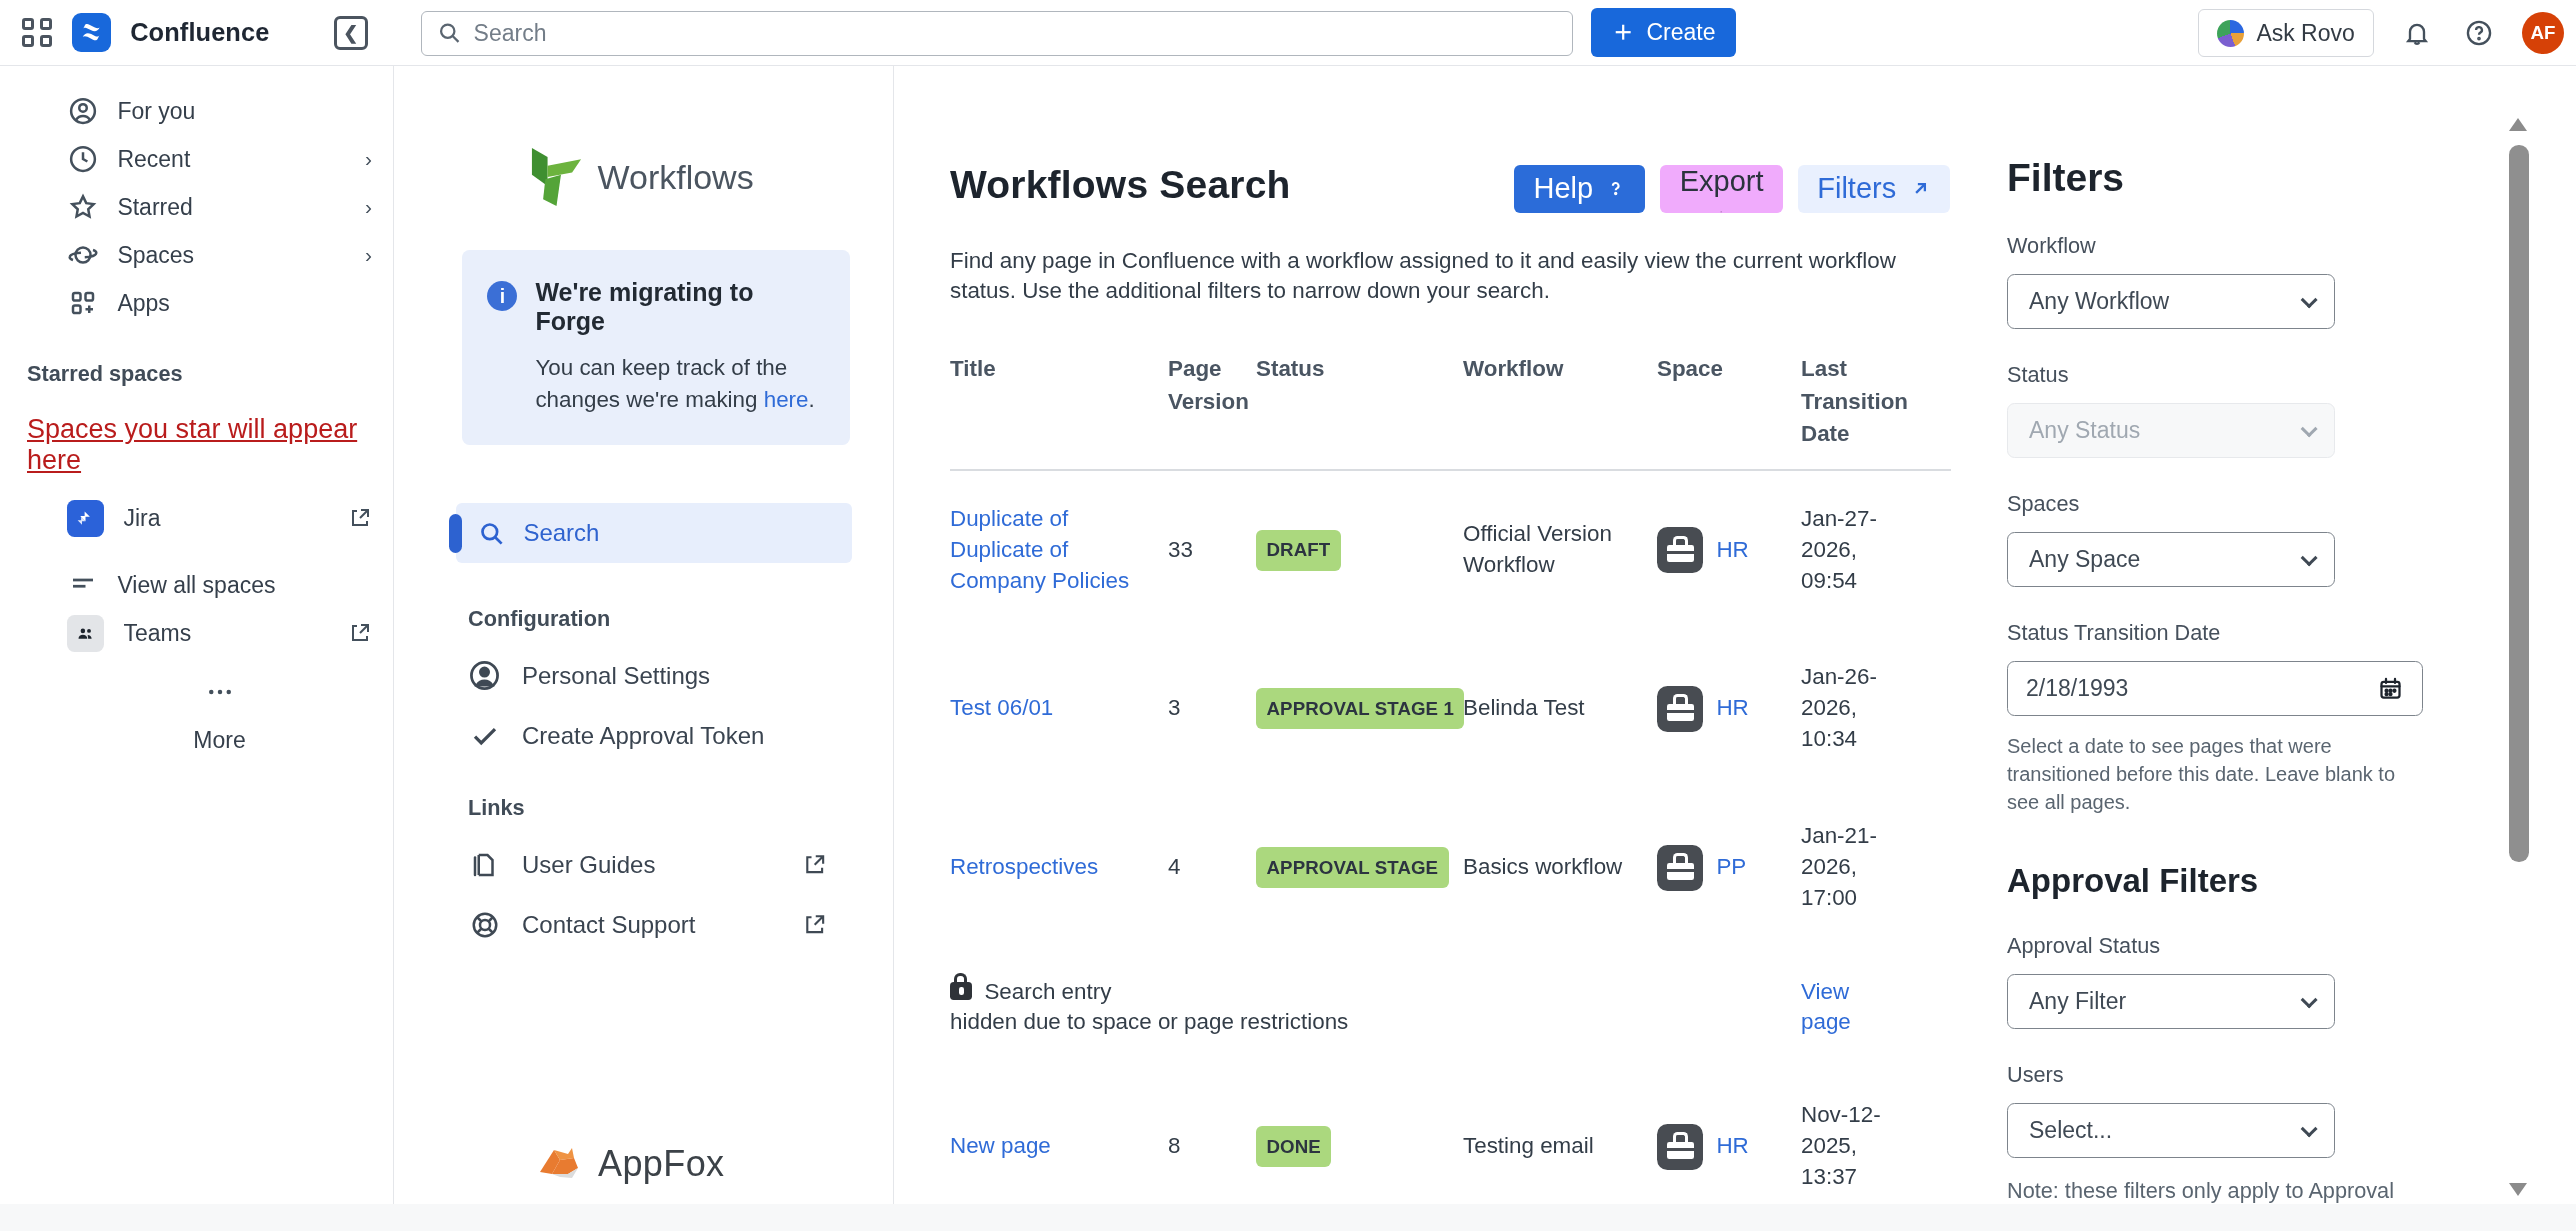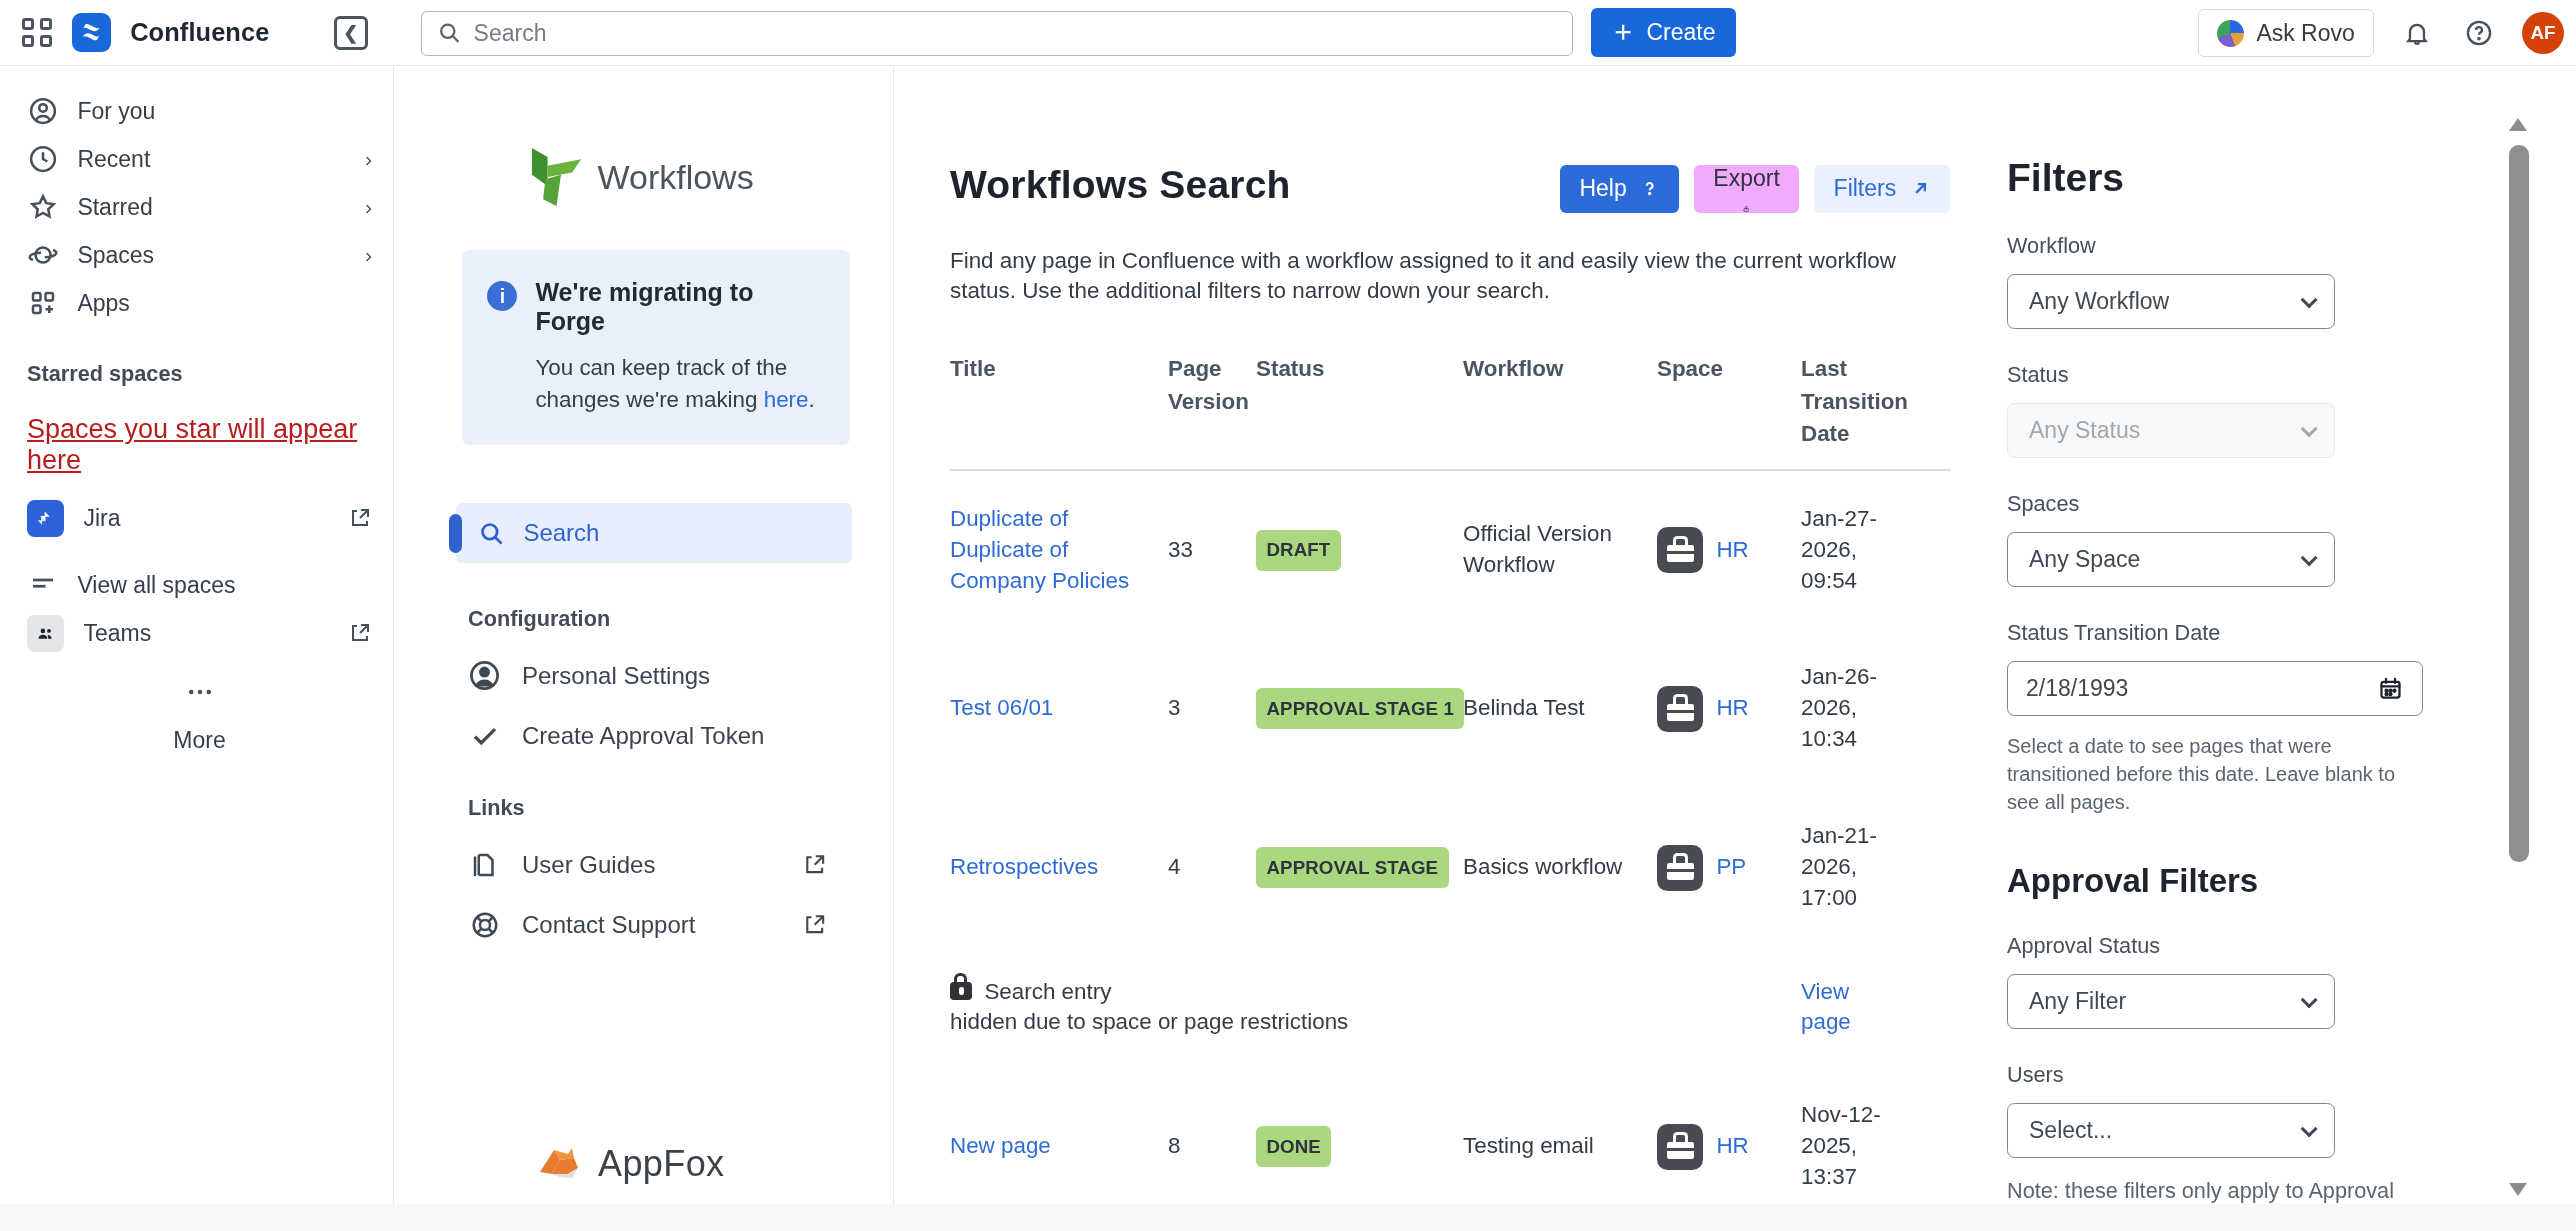--- a/index.html
+++ b/index.html
@@ -25,21 +25,21 @@
   .rovo-btn { height:48px; border:1.5px solid #d5d8dd; border-radius:6px; background:#fff; display:flex; align-items:center; gap:12px;
     padding:0 18px; font-size:23px; color:#333b44; cursor:pointer; font-family:inherit; }
   .rovo-logo { width:27px; height:27px; border-radius:50%;
     background:conic-gradient(#2b67e0 0 90deg, #e8a13a 90deg 160deg, #7b5fd0 160deg 250deg, #3da35a 250deg 360deg); }
   .icon-btn { width:36px; height:36px; display:flex; align-items:center; justify-content:center; color:#44505c; cursor:pointer; }
   .avatar { width:42px; height:42px; border-radius:50%; background:#d64107; color:#fff; font-size:18.7px; font-weight:700;
     display:flex; align-items:center; justify-content:center; cursor:pointer; }
 
   
   .sidebar { position:absolute; left:0; top:66px; width:394px; height:1165px; background:#fff; border-right:1.5px solid #e4e6ea; padding-top:21px; z-index:20; }
-  .side-item { display:flex; align-items:center; gap:19.4px; height:48px; padding:0 21px 0 27px; font-size:23px; color:#353f4b; cursor:pointer; border-radius:6px; }
+  .side-item { display:flex; align-items:center; gap:19.4px; height:48px; padding:0 21px 0 27px; font-size:23px; color:#353f4b; cursor:pointer; border-radius:6px;margin-left:40px; }
   .side-item .lbl { flex:1; }
   .side-icon { width:31px; height:31px; display:flex; align-items:center; justify-content:center; color:#44505c; flex:none; }
   .chev { color:#44505c; font-size:21px; }
   .side-section { font-size:21.7px; font-weight:700; color:#414c58; padding:34px 27px 0; }
   .hint-fix { font-size:27px; color:#b91c1c; padding:27px 27px 0;text-decoration:underline; }
   .space-tile { width:37px; height:37px; border-radius:7.5px; flex:none; display:flex; align-items:center; justify-content:center; }
   .ext-icon { color:#44505c; }
 
   
   .appnav { position:absolute; left:396px; top:66px; width:498px; height:1139px; background:#fff; border-right:1.5px solid #e4e6ea; }
@@ -59,21 +59,21 @@
   .cfg-item .lbl { flex:1; }
   .cfg-icon { width:33px; height:33px; display:flex; align-items:center; justify-content:center; color:#3f4954; flex:none; }
   .appfox-row { display:flex; align-items:center; gap:12px; margin:202px 0 0 142px; }
   .appfox-text { font-size:36px; color:#3c4248; letter-spacing:0.4px; }
 
   
   .main { position:absolute; left:895px; top:66px; width:1085px; height:1139px; background:#fff; padding:97px 30px 0 55px; }
   .main-head { display:flex; align-items:flex-start; }
   .page-title { font-size:39px; font-weight:700; color:#1d242d; letter-spacing:0.2px; flex:1; }
   .head-btns { display:flex; gap:15px; margin-top:1.5px; }
-  .btn { height:48px; border:none; border-radius:6px; font-size:23px; display:flex; align-items:center; gap:13.4px; padding:0 19.4px; cursor:pointer; font-family:inherit; }
+  .btn { height:48px; border:none; border-radius:6px; font-size:29px; display:flex; align-items:center; gap:13.4px; padding:0 19.4px; cursor:pointer; font-family:inherit; }
   .btn-help { background:#2b6cd9; color:#fff; }
   .btn-export { background:#f0abfc; color:#2b333d;flex-direction:column; }
   .btn-filters { background:#e9f0fe; color:#2f6bd7; }
   .desc { margin-top:33px; font-size:22.4px; line-height:1.38; color:#333d48; max-width:994px; }
 
   .table { margin-top:46px; width:1001px; }
   .t-row { display:grid; grid-template-columns:218px 88px 207px 194px 144px 120px; align-items:center; }
   .t-head { align-items:start; padding-bottom:18px; border-bottom:2.2px solid #d9dce0; }
   .t-head .cell { font-size:22.4px; font-weight:700; color:#4a5562; line-height:1.45; }
   .cell { font-size:22.4px; color:#333d48; line-height:1.38; padding-right:27px; }

